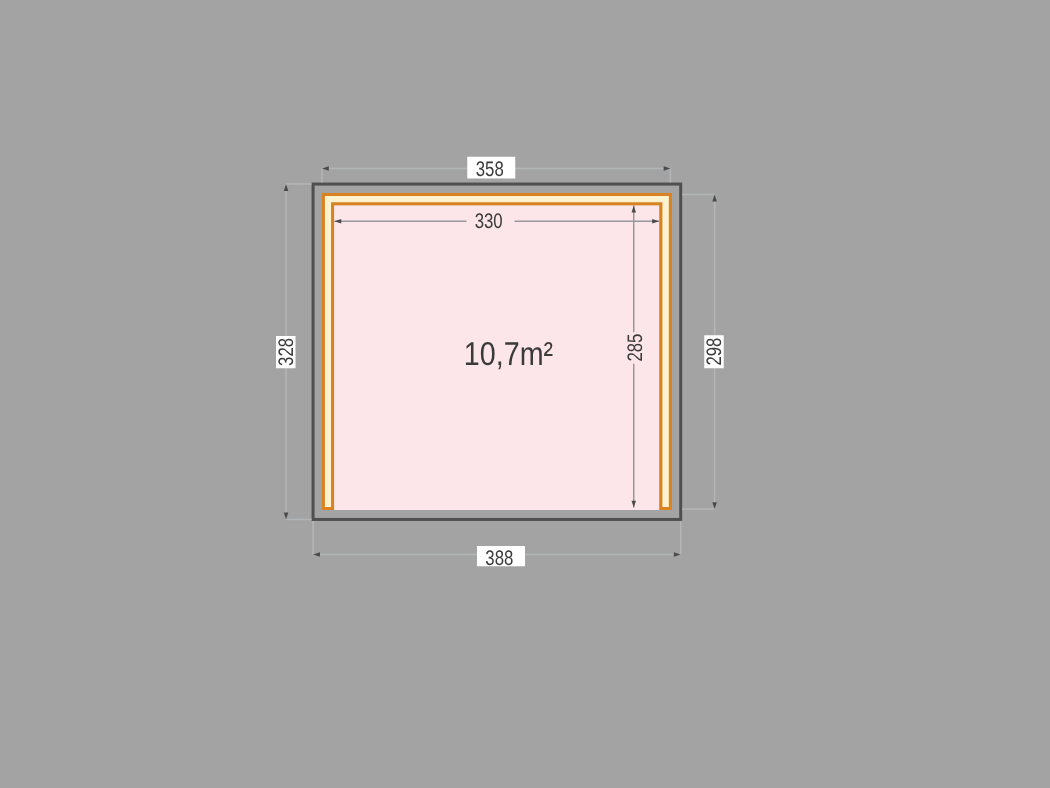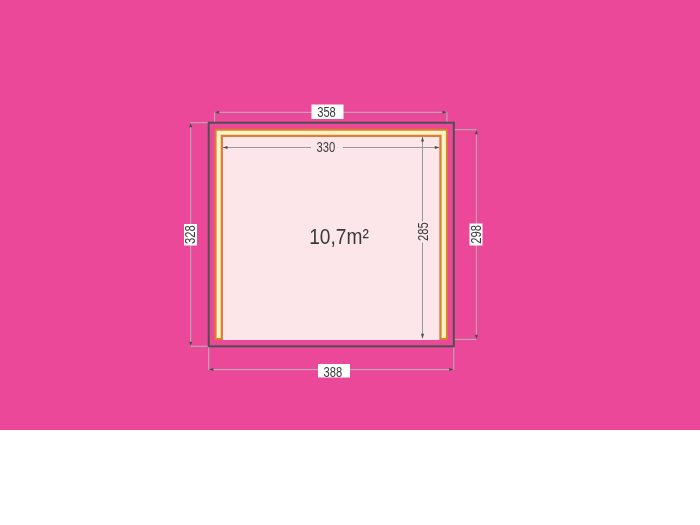--- a/index.html
+++ b/index.html
@@ -1,16 +1,16 @@
 <!DOCTYPE html>
 <html><head>
 <meta charset="utf-8">
 <style>
   html,body{margin:0;padding:0;background:#ffffff;}
-  .stage{position:relative;width:700px;height:430px;background:#ec4899;overflow:hidden;
+  .stage{position:relative;width:700px;height:525px;background:#a3a3a3;overflow:hidden;
          font-family:"Liberation Sans", sans-serif;}
   svg{position:absolute;left:0;top:0;}
   text{fill:#3a3a3a;font-family:"Liberation Sans", sans-serif;}
 </style>
 </head>
 <body>
 
 <div class="stage">
 <svg width="700" height="525" viewBox="0 0 700 525">
 

